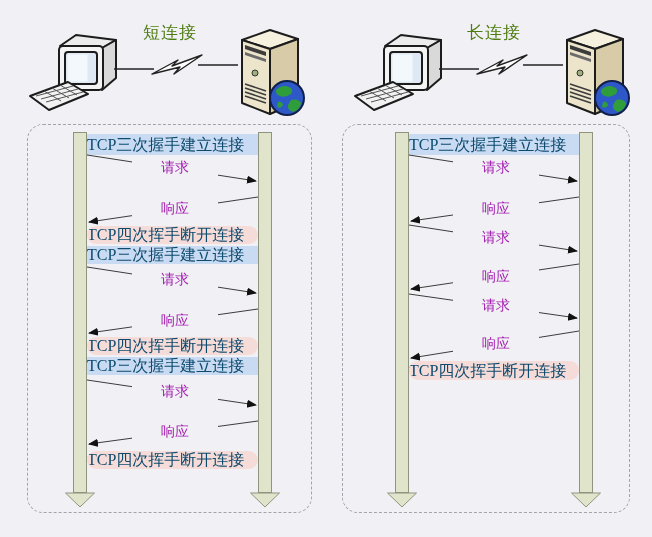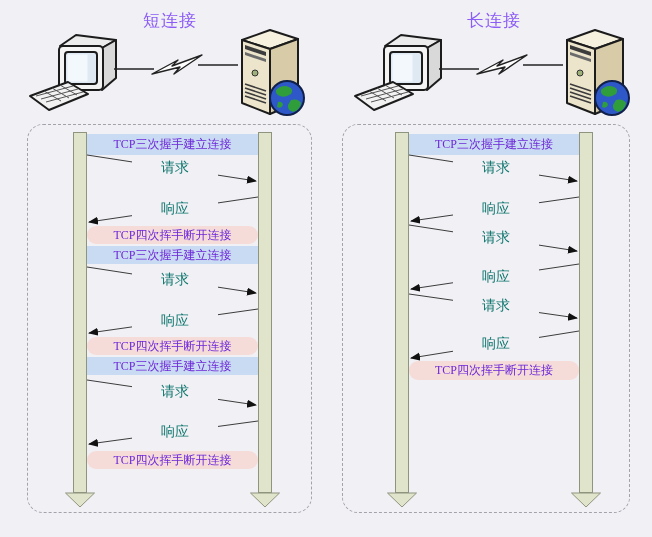--- a/index.html
+++ b/index.html
@@ -3,36 +3,36 @@
 <meta charset="utf-8">
 <style>
   html,body{margin:0;padding:0;}
   body{
     width:652px;height:537px;position:relative;overflow:hidden;
     background:#f1f0f5;
     font-family:"Liberation Serif","DejaVu Serif",serif;
   }
   .abs{position:absolute;}
   .conn-title{
-    position:absolute;top:10px;height:22px;line-height:22px;
-    font-size:17px;color:#8b5cf6;letter-spacing:1px;text-align:center;width:120px;
+    position:absolute;top:22px;height:22px;line-height:22px;
+    font-size:17px;color:#4d7c0f;letter-spacing:1px;text-align:center;width:120px;
   }
   .panel{
     position:absolute;top:124px;height:389px;
     border:1px dashed #a3a3ab;border-radius:16px;
     box-sizing:border-box;background:transparent;
   }
   .band{
-    position:absolute;font-size:12px;color:#6d28d9;
-    text-align:center;overflow:hidden;white-space:nowrap;
+    position:absolute;font-size:16px;color:#0c4a6e;
+    text-align:left;overflow:hidden;white-space:nowrap;
   }
   .band.connect{background:#c9dbf2;}
   .band.disconnect{background:#f6dcd8;border-radius:9px;}
   .msg-label{
-    position:absolute;height:18px;line-height:18px;font-size:14px;color:#0f766e;
+    position:absolute;height:18px;line-height:18px;font-size:14px;color:#a21caf;
     text-align:center;background:#f1f0f5;padding:0 2px;z-index:3;
   }
   .messages{position:absolute;left:0;top:0;z-index:2;}
   .lifeline{position:absolute;z-index:1;}
 </style>
 </head>
 <body>
 
 <svg class="abs" style="left:28px;top:28px;" width="92" height="90" viewBox="0 0 92 90">
 

